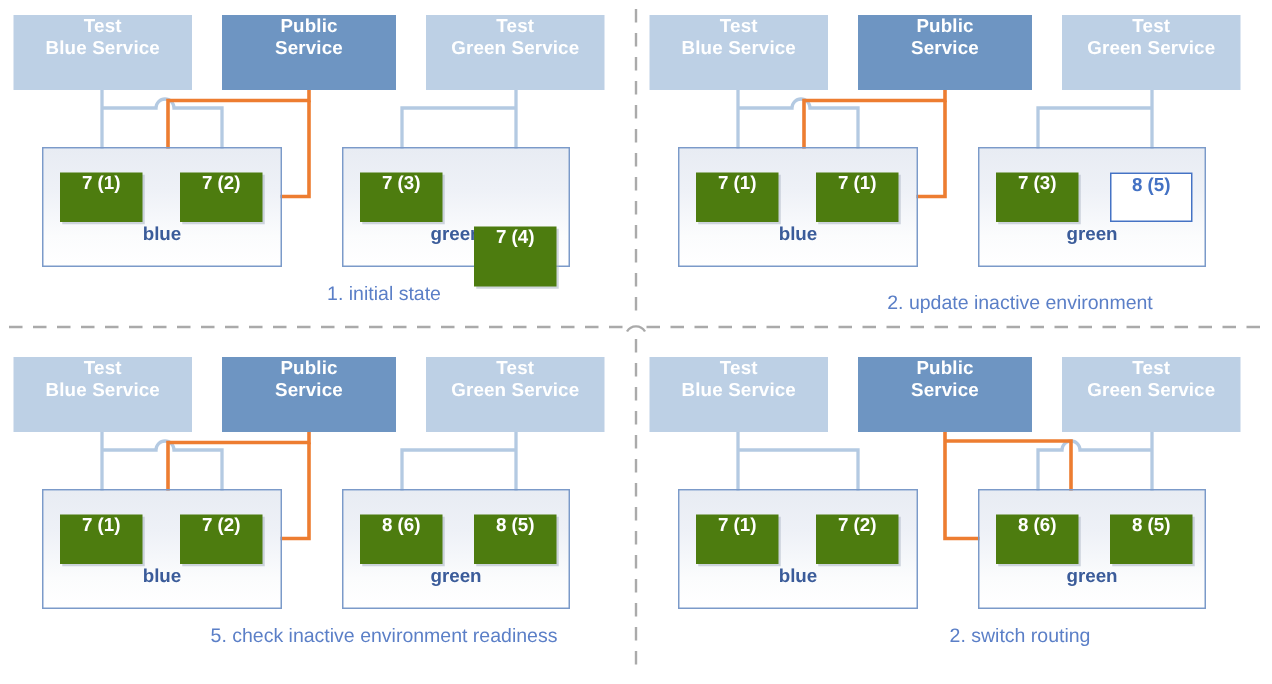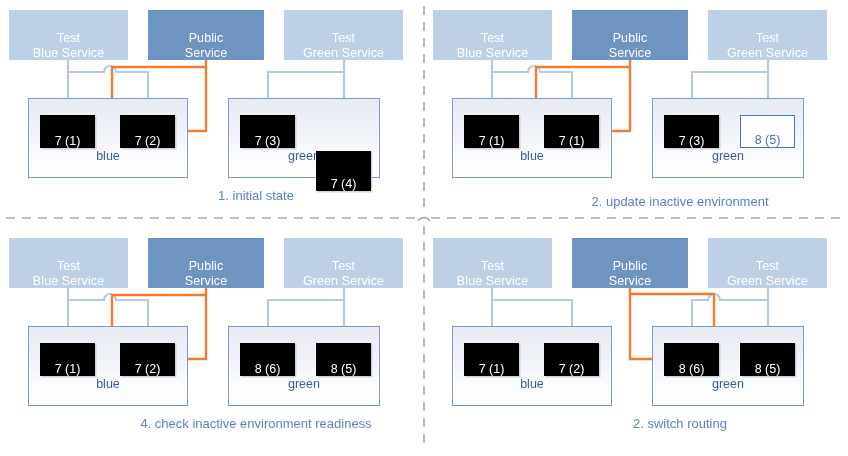--- a/index.html
+++ b/index.html
@@ -5,21 +5,21 @@
   html,body{margin:0;padding:0;}
   body{
     width:848px;height:456px;
     background:#ffffff;
     font-family:"Liberation Sans", sans-serif;
     overflow:hidden;
   }
   #stage{position:relative;width:848px;height:456px;}
   #stage svg{position:absolute;left:0;top:0;width:848px;height:456px;}
   .svg-lines{pointer-events:none;}
-  .node{position:absolute;box-sizing:border-box;display:flex;align-items:flex-end;justify-content:center;text-align:center;}
+  .node{position:absolute;box-sizing:border-box;display:flex;align-items:flex-start;justify-content:center;text-align:center;font-weight:bold;}
 
   
   .svc{
     font-size:12.5px;line-height:14.5px;color:#ffffff;
     letter-spacing:.1px;
   }
   .svc-light{background:#bdd0e5;}
   .svc-dark{background:#6e95c2;}
 
   
@@ -28,21 +28,21 @@
     background:linear-gradient(180deg,#e8ecf3 0%,#eef1f7 35%,#fbfcfd 75%,#ffffff 100%);
   }
   .env-label{
     position:absolute;left:0;right:0;
     text-align:center;color:#3b5c9a;font-size:12.5px;
   }
 
   
   .inst{
     font-size:12.5px;color:#ffffff;
-    background:#000000;
+    background:#4d7c0f;
     box-shadow:1.5px 1.5px 0 0 rgba(170,180,195,.55);
   }
   .inst-outline{
     background:#ffffff;color:#4472c4;
     border:1.4px solid #4472c4;
     box-shadow:none;
   }
 
   
   .caption{
@@ -219,21 +219,21 @@
     </div>
     <div class="node inst" style="left:40px;top:343px;width:55px;height:33px;">7 (1)</div>
     <div class="node inst" style="left:120px;top:343px;width:55px;height:33px;">7 (2)</div>
 
     <div class="node env" style="left:228px;top:326px;width:152px;height:80px;">
       <div class="env-label" style="bottom:14px;">green</div>
     </div>
     <div class="node inst" style="left:240px;top:343px;width:55px;height:33px;">8 (6)</div>
     <div class="node inst" style="left:316px;top:343px;width:55px;height:33px;">8 (5)</div>
 
-    <div class="caption" style="left:0;top:416px;width:424px;">4. check inactive environment readiness</div>
+    <div class="caption" style="left:0;top:416px;width:424px;">5. check inactive environment readiness</div>
   </div>
 
   <div>
     <div class="node svc svc-light" style="left:433px;top:238px;width:119px;height:50px;">
       <div>
         <div>Test</div>
         <div>Blue Service</div>
       </div>
     </div>
     <div class="node svc svc-dark" style="left:572px;top:238px;width:116px;height:50px;">

